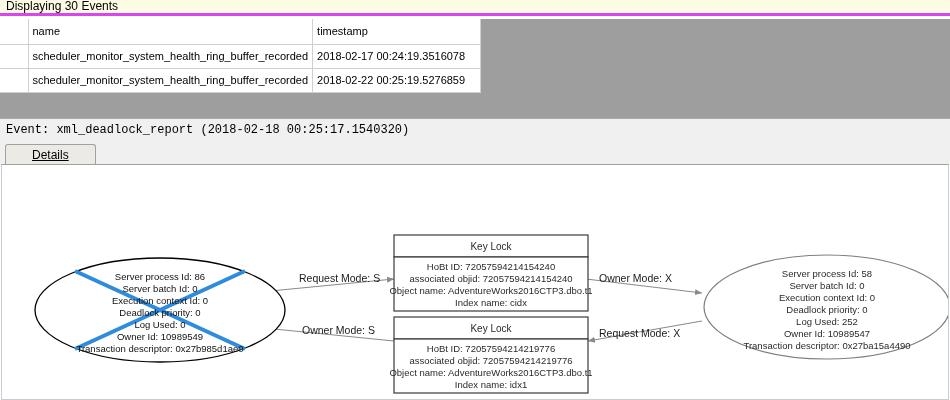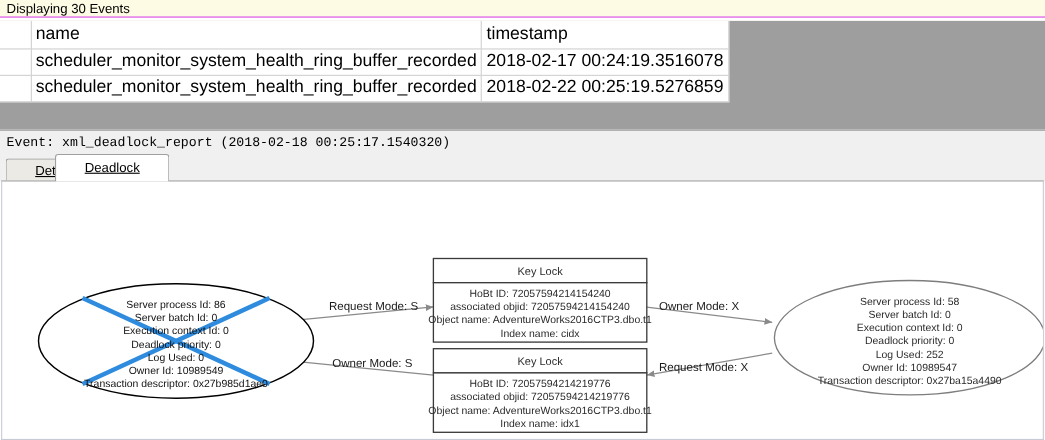--- a/index.html
+++ b/index.html
@@ -16,21 +16,21 @@
     overflow: hidden;
     position: relative;
   }
 
   
   #banner {
     position: absolute;
     left: 0; top: 0;
     width: 950px; height: 16px;
     background: #fdfbe4;
-    border-bottom: 1px solid #d946ef;
+    border-bottom: 3px solid #d946ef;
     box-sizing: border-box;
     display: flex;
     align-items: flex-end;
     padding-left: 6px;
     font-size: 12px;
   }
 
   
   #grid-area {
     position: absolute;
@@ -43,21 +43,21 @@
     border-collapse: collapse;
     table-layout: fixed;
     background: #ffffff;
     border-spacing: 0;
   }
   table.grid th, table.grid td {
     border-right: 1px solid #d0d0d0;
     border-bottom: 1px solid #d0d0d0;
     padding: 0 4px;
     font-weight: normal;
-    font-size: 16px;
+    font-size: 11px;
     text-align: left;
     white-space: nowrap;
     overflow: hidden;
     height: 24px;
     box-sizing: border-box;
     background: #ffffff;
   }
   table.grid th { height: 25px; }
   col.c-sel { width: 28px; }
   col.c-name { width: 272px; }
@@ -202,21 +202,20 @@
     </tbody>
   </table>
 </div>
 
 <div id="event-line">
   <span>Event: xml_deadlock_report (2018-02-18 00:25:17.1540320)</span>
 </div>
 
 <div id="tabstrip">
   <div class="tab inactive">Details</div>
-  <div class="tab active">Deadlock</div>
 </div>
 
 <div id="canvas">
   <svg id="diagram" width="948" height="234" viewBox="0 0 948 234">
 
     <defs>
       <marker id="ah" markerWidth="8" markerHeight="8" refX="7" refY="3" orient="auto" markerUnits="userSpaceOnUse">
         <path d="M0,0 L7,3 L0,6 z" fill="#8a8a8a"></path>
       </marker>
     </defs>

